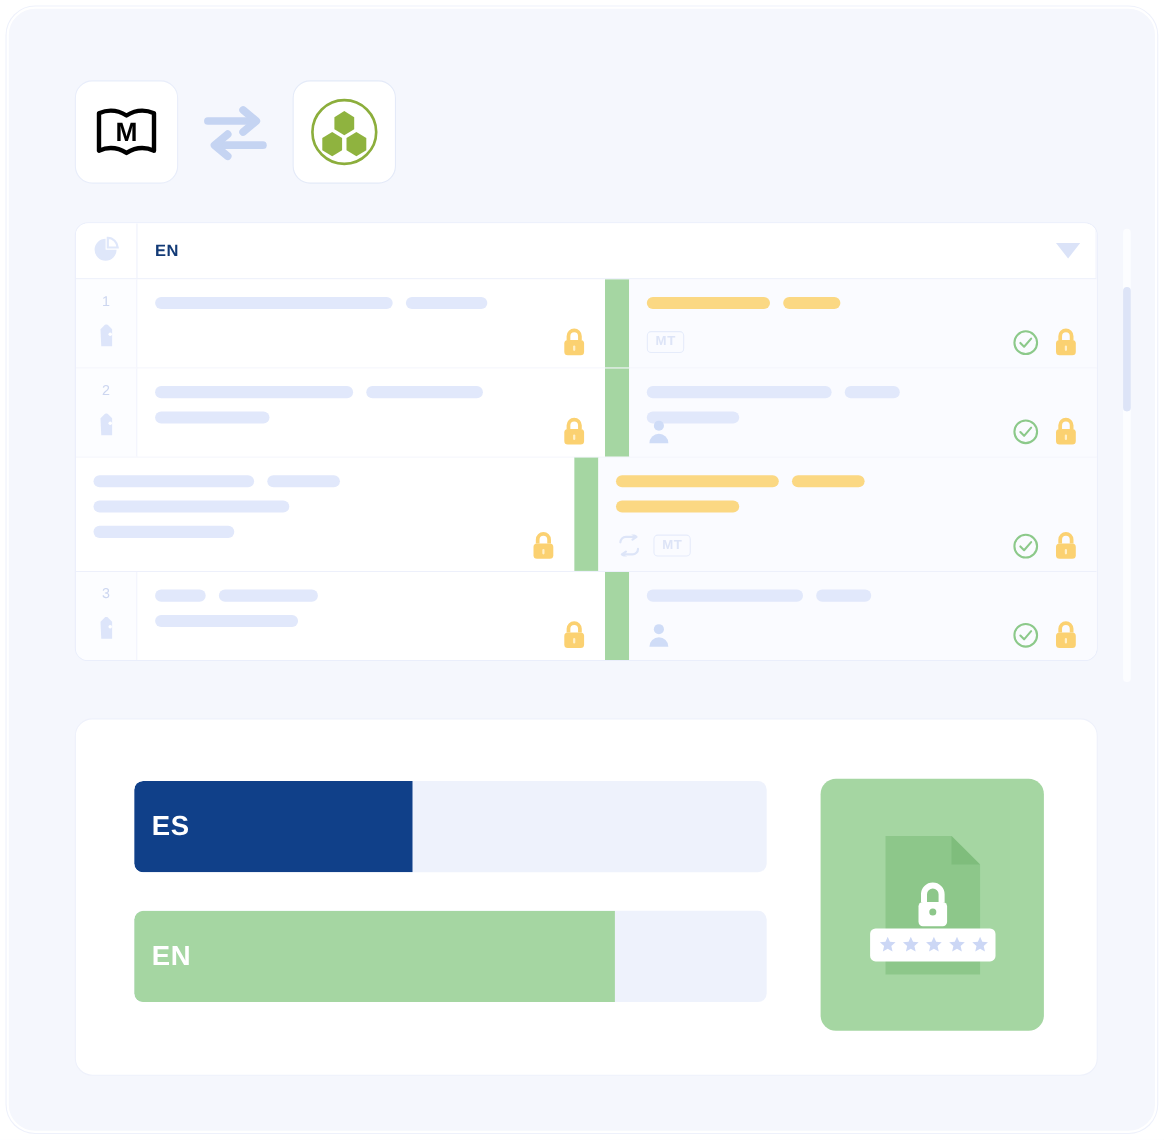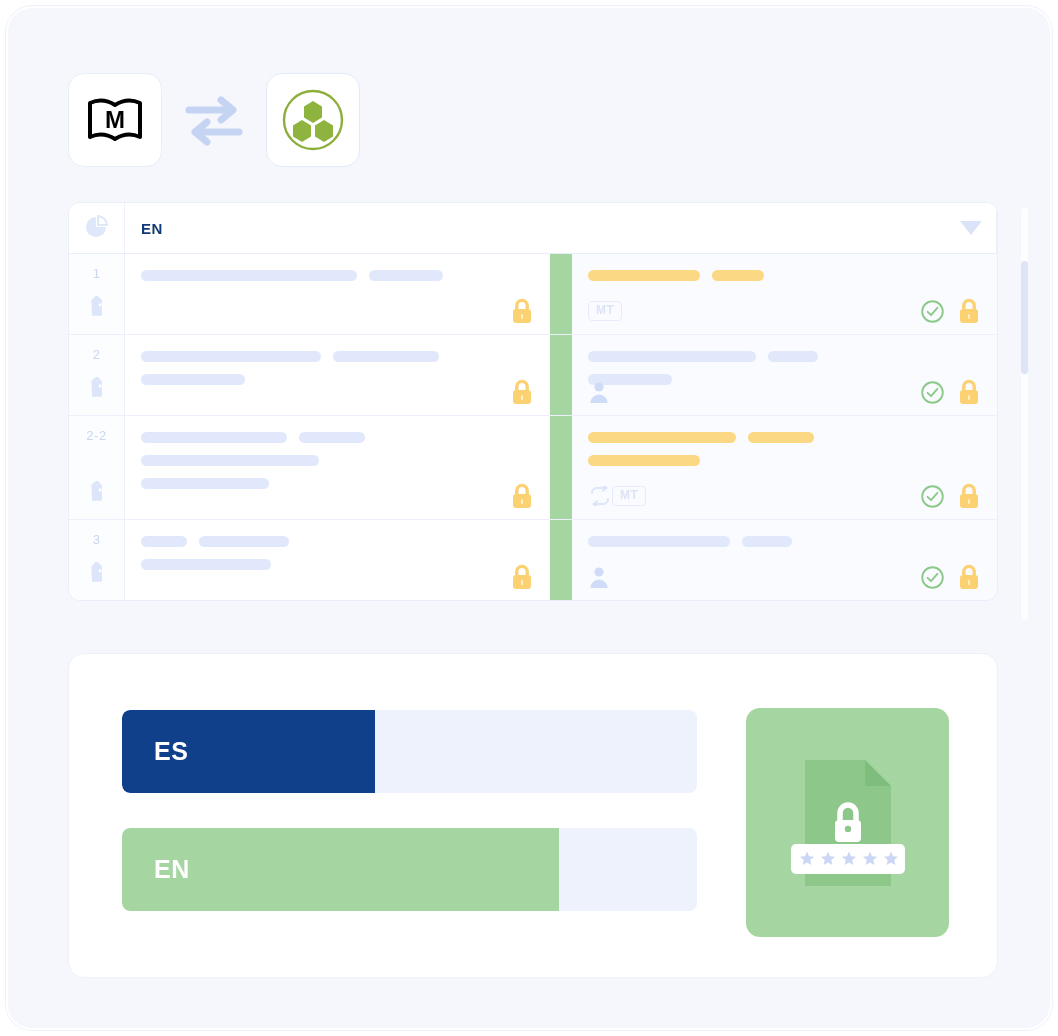--- a/index.html
+++ b/index.html
@@ -116,21 +116,21 @@
     padding: 16px 18px 18px 16px;
     min-height: 80px;
   }
 
   .line { display: flex; gap: 12px; margin-bottom: 12px; }
   .bar { height: 11px; border-radius: 6px; background: #e1e8fb; }
   .bar.amber { background: #fbd883; }
 
   .row-foot {
     position: absolute; left: 16px; right: 16px; bottom: 10px;
-    display: flex; align-items: center; 
+    display: flex; align-items: center; gap: 10px;
     height: 26px;
   }
   .row-foot .right { margin-left: auto; display: flex; align-items: center; gap: 12px; }
 
   .mt-badge {
     border: 1.5px solid #e6ecfb; border-radius: 4px;
     padding: 2px 7px;
     font-size: 12px; font-weight: 700; color: #dde4f7;
     letter-spacing: .5px; line-height: 1.15;
   }
@@ -161,21 +161,21 @@
     position: relative;
     width: 575px; height: 83px;
     background: #eef2fc; border-radius: 8px;
     margin-bottom: 35px;
     overflow: hidden;
   }
   .prog-fill {
     position: absolute; left: 0; top: 0; bottom: 0;
     border-radius: 8px 0 0 8px;
     display: flex; align-items: center;
-    padding-left: 32px;
+    padding-left: 16px;
   }
   .prog-label {
     color: #ffffff; font-size: 25px; font-weight: 700; letter-spacing: .6px;
   }
 
   .doc-card {
     position: absolute;
     right: 48px; top: 54px;
     width: 203px; height: 229px;
     background: #a5d6a2;
@@ -331,27 +331,20 @@
                 <svg width="24" height="27" viewBox="0 0 24 27">
     <rect x="3" y="11" width="18" height="14" rx="3.2" fill="#fbd171"></rect>
     <path d="M6.8 11 V7.6 a5.2 5.2 0 0 1 10.4 0 V11" fill="none" stroke="#fbd171" stroke-width="3.4"></path>
     <rect x="11" y="16" width="2" height="5" rx="1" fill="#fff0c9"></rect>
                 </svg>
               </span>
       </div>
     </div>
         </div>
         <div class="t-row">
-    <div class="cell-num">
-      <span class="num">2-2</span>
-      <span class="tag"><svg width="24" height="24" viewBox="0 0 24 24">
-    <path d="M13.5 2.5 H21 V10 L10 21 L3 14 Z" fill="#dde5fa" transform="rotate(-45 12 12)"></path>
-    <circle cx="15.2" cy="8.8" r="1.6" fill="#ffffff"></circle>
-              </svg></span>
-    </div>
     <div class="cell-src">
       <div class="line">
               <span class="bar" style="width:146px"></span>
               <span class="bar" style="width:66px"></span>
             </div>
             <div class="line">
               <span class="bar" style="width:178px"></span>
             </div>
             <div class="line">
               <span class="bar" style="width:128px"></span>

